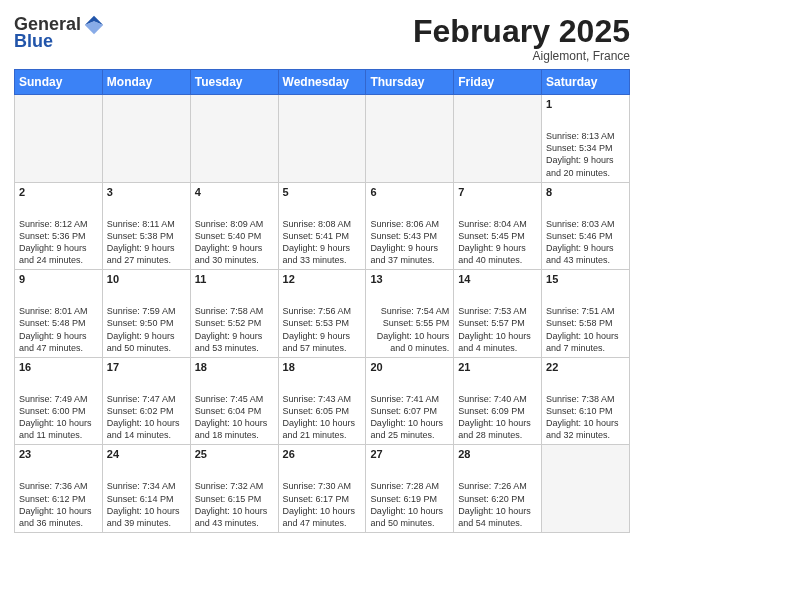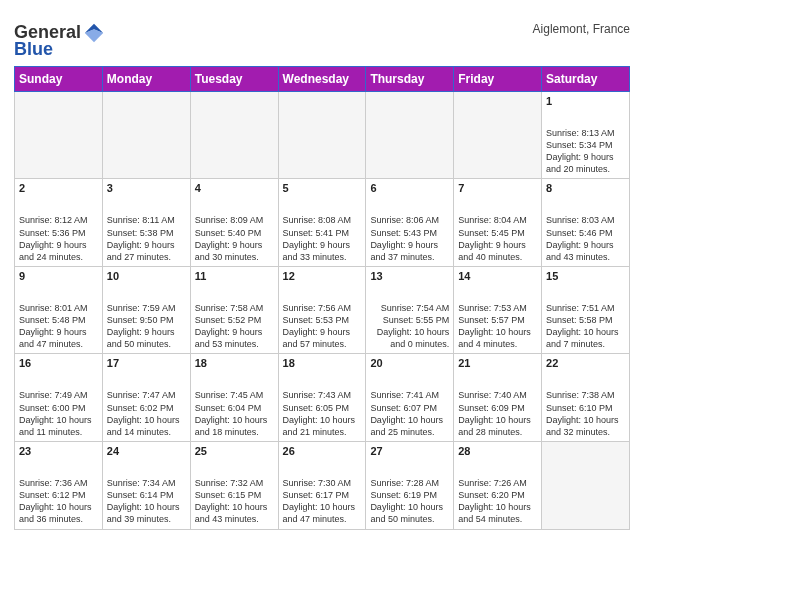--- a/index.html
+++ b/index.html
@@ -6,21 +6,21 @@
     body {
       font-family: Arial, sans-serif;
       background: #fff;
       width: 792px;
       height: 612px;
       overflow: hidden;
     }
     .container {
       width: 644px;
       height: 612px;
-      padding: 22px 14px 10px 14px;
+      padding: 14px 14px 10px 14px;
     }
     .header-row {
       display: flex;
       justify-content: space-between;
       align-items: flex-start;
       margin-bottom: 6px;
     }
     .logo {
       display: flex;
       align-items: center;
@@ -54,21 +54,21 @@
     .location {
       font-size: 12px;
       color: #444;
     }
     .calendar {
       width: 100%;
       border-collapse: collapse;
       table-layout: fixed;
     }
     .calendar th {
-      background-color: #a21caf;
+      background-color: #3b82f6;
       color: #fff;
       font-size: 12px;
       font-weight: bold;
       padding: 5px 4px;
       text-align: left;
       border: 1px solid #3366cc;
     }
     .calendar td {
       border: 1px solid #ccc;
       vertical-align: top;
@@ -107,20 +107,21 @@
           <span class="logo-text logo-general">General</span>
           <svg class="logo-icon" viewBox="0 0 24 24">
             <polygon points="12,2 22,12 12,8 2,12" fill="#2255aa"></polygon>
             <polygon points="12,8 22,12 12,22 2,12" fill="#5588dd" opacity="0.7"></polygon>
           </svg>
         </div>
         <span class="logo-text logo-blue" style="margin-top:-4px;">Blue</span>
       </div>
     </div>
     <div class="title-block">
+      <div class="month-title">February 2025</div>
       <div class="location">Aiglemont, France</div>
     </div>
   </div>
 
   <table class="calendar">
     <thead>
       <tr>
         <th>Sunday</th>
         <th>Monday</th>
         <th>Tuesday</th>

